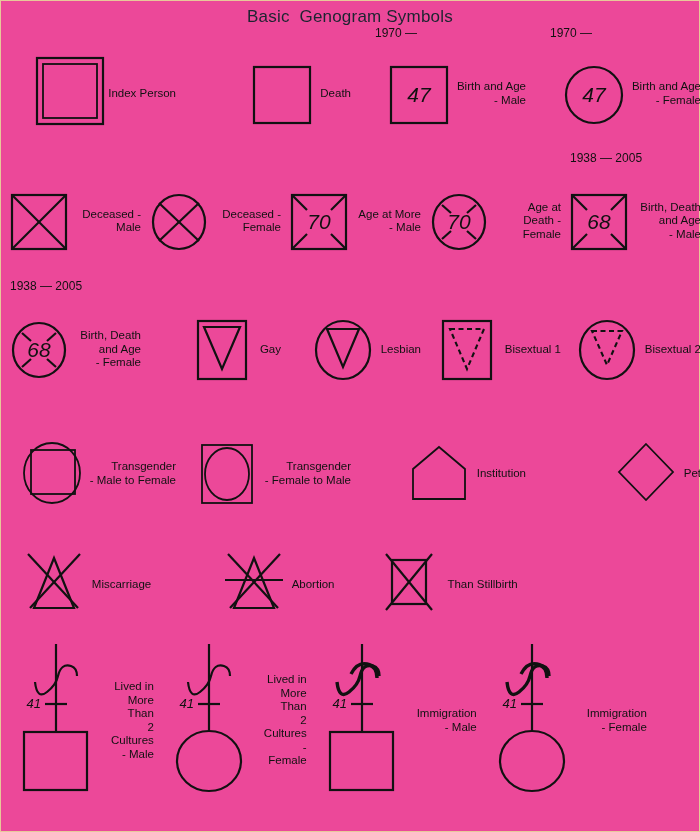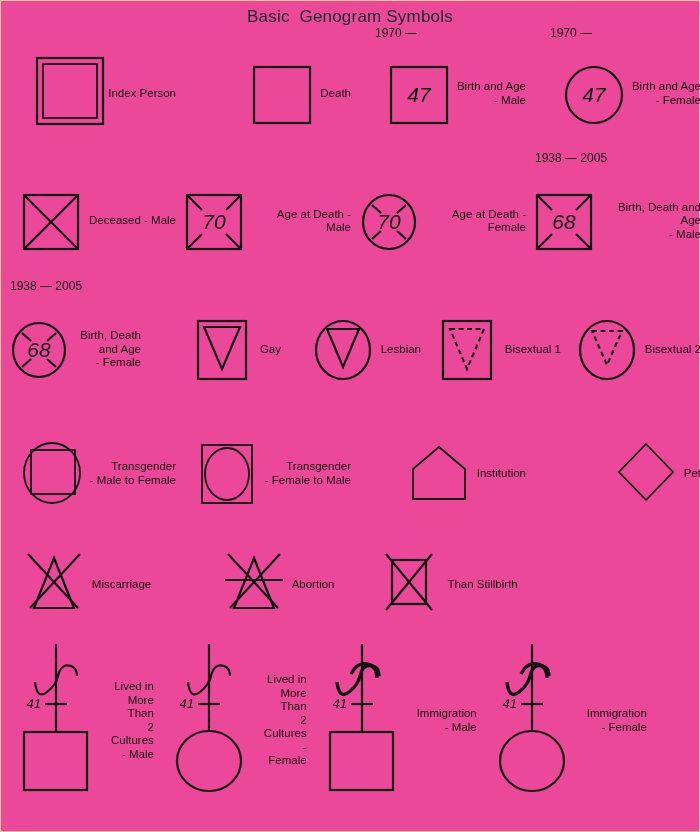--- a/index.html
+++ b/index.html
@@ -152,33 +152,43 @@
         <div class="glyph">
           <svg width="76" height="76" viewBox="0 0 76 76">
             <rect class="st" x="11" y="14" width="54" height="54"></rect>
             <line class="st" x1="11" y1="14" x2="65" y2="68"></line>
             <line class="st" x1="65" y1="14" x2="11" y2="68"></line>
           </svg>
         </div>
         <div class="caption">Deceased - Male</div>
       </div>
 
+      <div class="cell">
+        <div class="glyph">
+          <svg width="76" height="76" viewBox="0 0 76 76">
+            <ellipse class="st" cx="38" cy="41" rx="26" ry="27"></ellipse>
+            <line class="st" x1="18" y1="22" x2="58" y2="60"></line>
+            <line class="st" x1="58" y1="22" x2="18" y2="60"></line>
+          </svg>
+        </div>
+        <div class="caption">Deceased - Female</div>
+      </div>
 
       <div class="cell">
         <div class="glyph">
           <svg width="76" height="76" viewBox="0 0 76 76">
             <rect class="st" x="11" y="14" width="54" height="54"></rect>
             <line class="st" x1="11" y1="14" x2="26" y2="29"></line>
             <line class="st" x1="65" y1="14" x2="50" y2="29"></line>
             <line class="st" x1="11" y1="68" x2="26" y2="53"></line>
             <line class="st" x1="65" y1="68" x2="50" y2="53"></line>
             <text class="numtext" x="38" y="42">70</text>
           </svg>
         </div>
-        <div class="caption">Age at Death - Male</div>
+        <div class="caption">Age at More - Male</div>
       </div>
 
       <div class="cell">
         <div class="glyph">
           <svg width="76" height="76" viewBox="0 0 76 76">
             <ellipse class="st" cx="38" cy="41" rx="26" ry="27"></ellipse>
             <line class="st" x1="21" y1="24" x2="30" y2="32"></line>
             <line class="st" x1="55" y1="24" x2="46" y2="32"></line>
             <line class="st" x1="21" y1="58" x2="30" y2="50"></line>
             <line class="st" x1="55" y1="58" x2="46" y2="50"></line>

